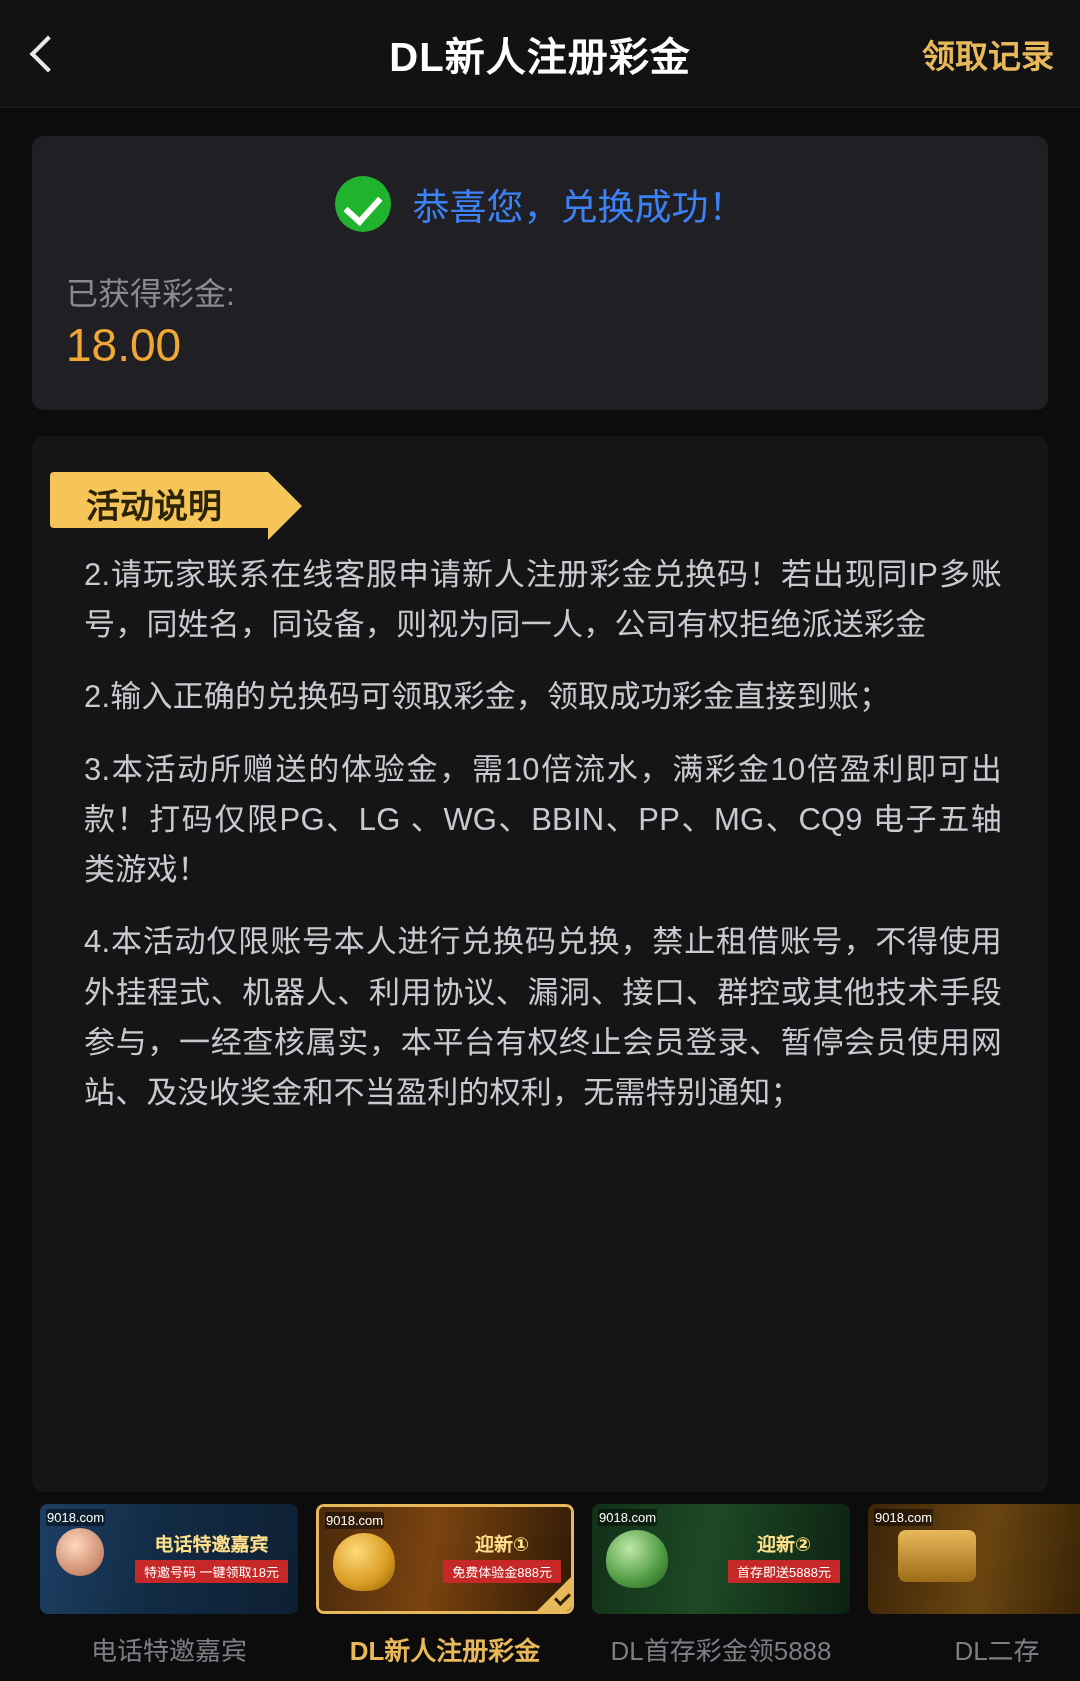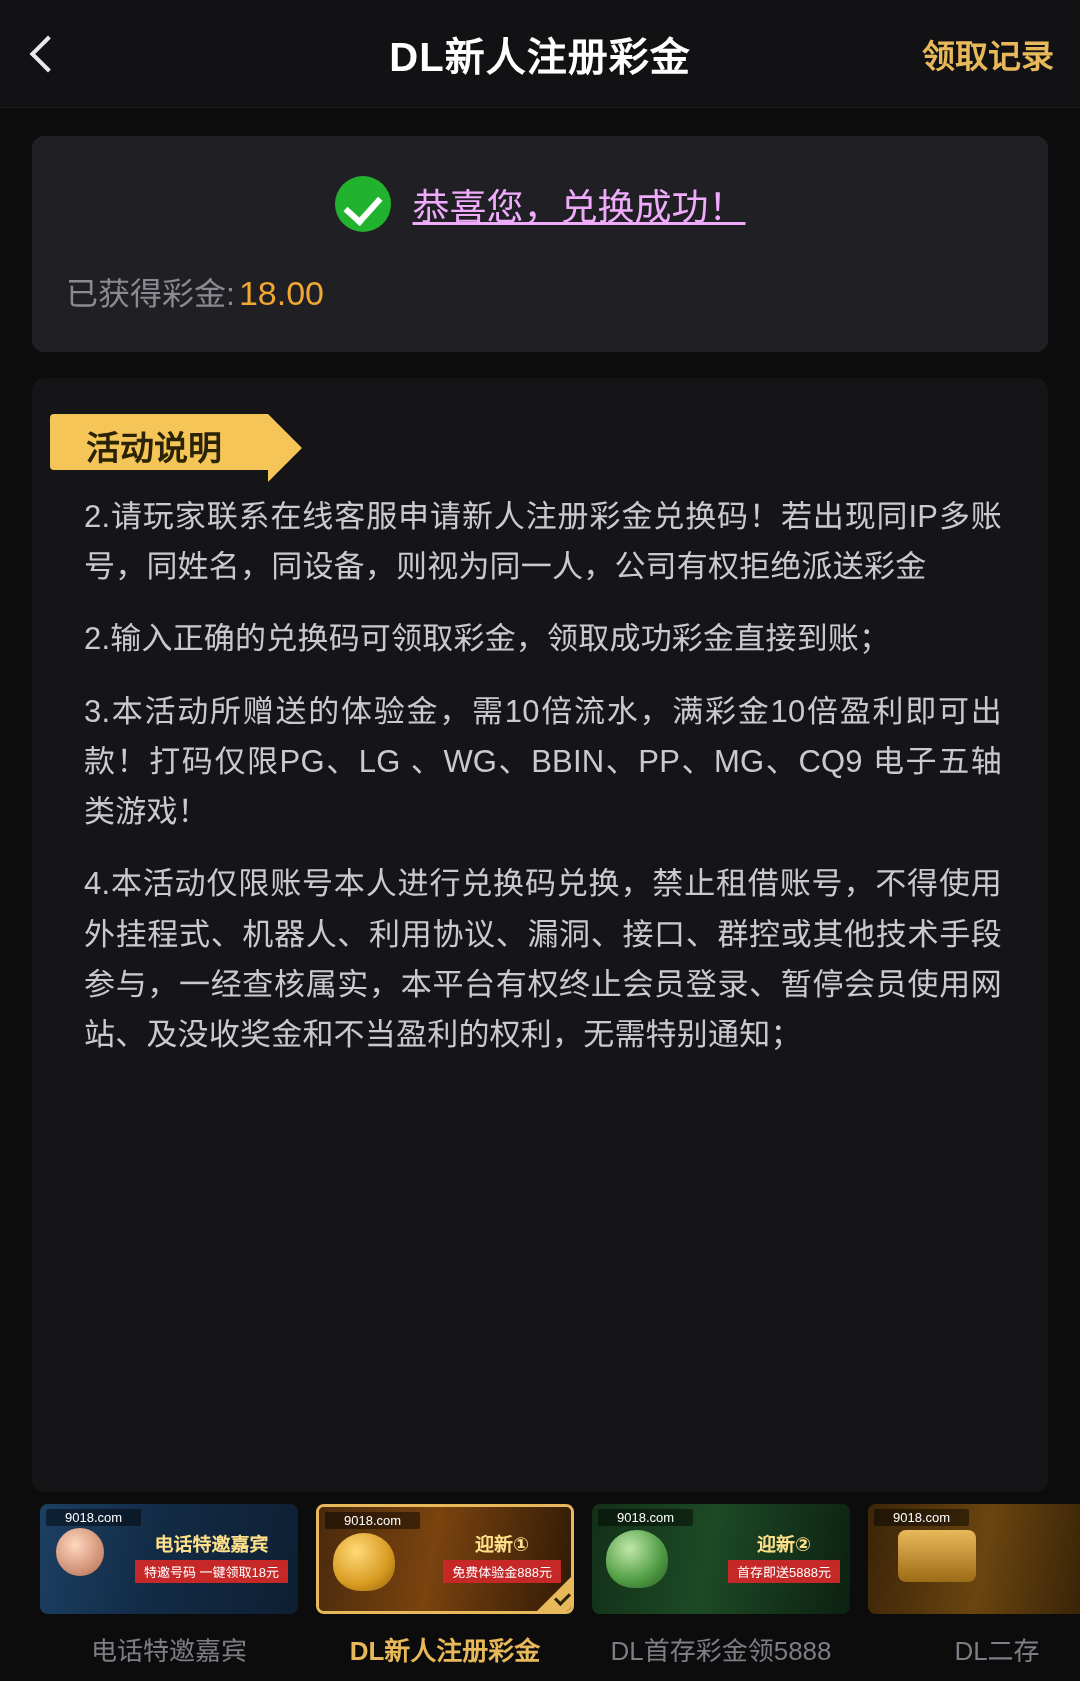--- a/index.html
+++ b/index.html
@@ -90,35 +90,35 @@
     left: 17px;
     top: 13px;
     width: 16px;
     height: 28px;
     border-right: 6px solid #fff;
     border-bottom: 6px solid #fff;
     transform: rotate(42deg);
   }
   .success-text {
     font-size: 37px;
-    color: #f0abfc;
+    color: #3b82f6;
     font-weight: 500;
-    text-decoration: underline;
   }
   .amount-row {
     margin-top: 36px;
     font-size: 32px;
     color: #8a8a92;
     display: flex;
     align-items: baseline;
     gap: 4px;
+    flex-direction: column;
   }
   .amount-val {
     color: #f0a733;
-    font-size: 34px;
+    font-size: 46px;
     font-weight: 500;
   }
 
   
   .rules-card {
     margin: 26px 32px 0 32px;
     background: #151517;
     border-radius: 12px;
     padding: 0 0 24px 0;
     flex: 1 1 auto;
@@ -205,21 +205,21 @@
     border-left: 3px solid #2a2305;
     border-bottom: 3px solid #2a2305;
     transform: rotate(-45deg);
   }
   .dom {
     position: absolute;
     left: 6px; top: 5px;
     font-size: 13px;
     color: #ffffff;
     background: rgba(0,0,0,0.45);
-    padding: 1px 19px;
+    padding: 1px 1px;
     border-radius: 2px;
     font-family: "Liberation Sans", sans-serif;
   }
   .thumb-inner {
     position: absolute;
     inset: 0;
     display: flex;
     align-items: center;
     justify-content: flex-end;
     padding-right: 10px;

